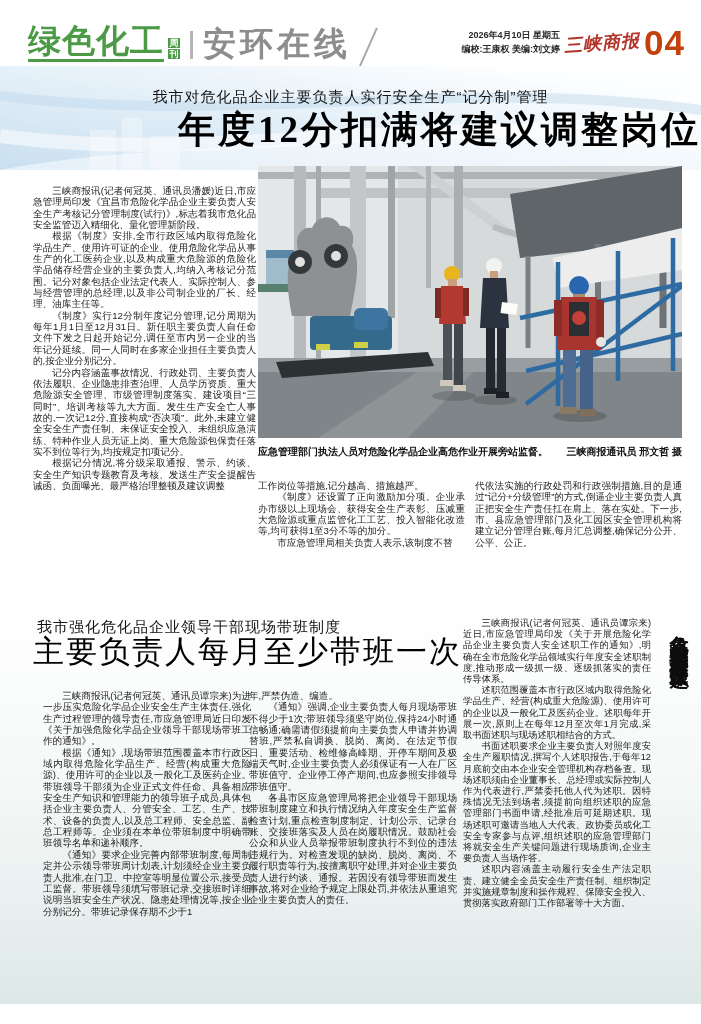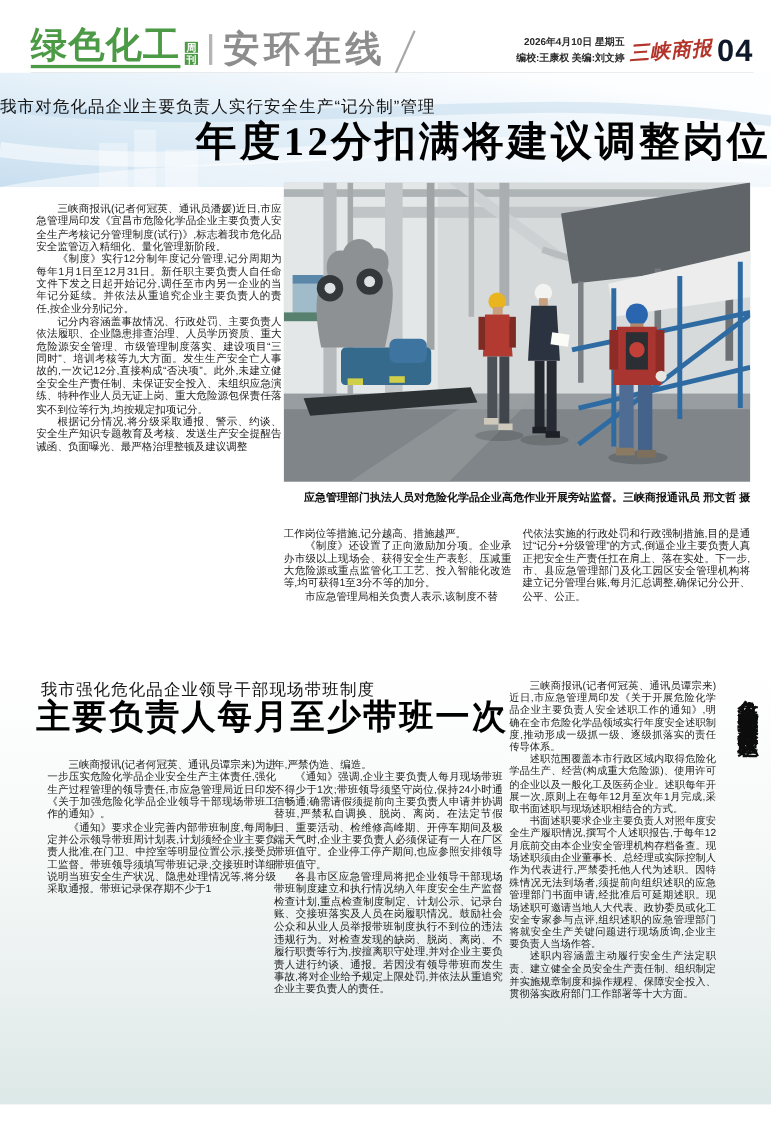--- a/index.html
+++ b/index.html
@@ -16,49 +16,49 @@
   .mast-sub i{font-style:normal;font-size:9px;line-height:10px;width:12px;height:10px;margin-bottom:1px;
               background:#4c9a45;color:#fff;font-weight:bold;text-align:center;}
   .mast-divider{width:3px;height:28px;background:#b4b4b4;margin:0 10px 3px 10px;}
   .mast-section{font-size:33px;font-weight:600;color:#8d8d8d;letter-spacing:4px;line-height:1;margin-bottom:2px;}
   .mast-slash{width:2px;height:44px;background:#a7a7a7;transform:rotate(24deg);margin:0 0 -8px 16px;}
   .mast-right{display:flex;align-items:center;gap:4px;margin-bottom:2px;}
   .date-block{text-align:right;}
   .date-block div{font-size:9px;font-weight:bold;color:#2a2a2a;line-height:1.55;}
   .paper-logo{font-family:"Liberation Serif","DejaVu Serif",serif;font-style:italic;font-weight:bold;
               font-size:18px;color:#b3342a;transform:rotate(-4deg);letter-spacing:1px;}
-  .page-number{font-size:28px;font-weight:bold;color:#0f172a;letter-spacing:1px;line-height:1;}
+  .page-number{font-size:35px;font-weight:bold;color:#c2410c;letter-spacing:1px;line-height:1;}
 
   
   .banner{position:absolute;left:0;top:66px;width:701px;height:104px;}
   .banner-art{position:absolute;inset:0;width:100%;height:100%;}
-  .a1-kicker{position:relative;padding-top:22px;font-size:15px;color:#141414;letter-spacing:1px;}
+  .a1-kicker{position:relative;text-align:center;padding-top:22px;font-size:15px;color:#141414;letter-spacing:1px;}
   .a1-headline{position:relative;text-align:right;margin:3px 0 0 0;font-family:"Liberation Serif","DejaVu Serif",serif;
                font-size:37px;font-weight:bold;color:#000;letter-spacing:3px;line-height:1.1;}
 
   
   .col{position:absolute;overflow:hidden;}
   .col p{margin:0;font-size:9.6px;line-height:11.35px;text-align:justify;color:#1b1b1b;}
   .col.small p{font-size:9.3px;line-height:11.2px;}
   .ind{text-indent:2em;}
 
   .a1-col1{left:33px;top:185px;width:223px;height:436px;}
   .photo{position:absolute;left:258px;top:166px;width:424px;height:272px;margin:0;background:#d7dadb;}
   .photo svg{display:block;width:100%;height:100%;}
-  .caption{position:absolute;left:258px;top:445px;width:424px;display:flex;justify-content:flex-end;
+  .caption{position:absolute;left:258px;top:445px;width:424px;display:flex;justify-content:space-between;
            font-size:10px;font-weight:bold;color:#101010;}
   .a1-col2{left:258px;top:480px;width:207px;height:126px;}
   .a1-col3{left:475px;top:480px;width:207px;height:126px;}
 
   
   .lower{position:absolute;left:0;top:608px;width:701px;height:396px;
          background:linear-gradient(180deg,#ffffff 0%,#f6f9f8 40%,#e9f0ef 75%,#dce8e7 100%);}
   .a2-kicker{position:absolute;left:37px;top:10px;font-size:15px;color:#141414;letter-spacing:1px;}
   .a2-headline{position:absolute;left:33px;top:27px;margin:0;font-family:"Liberation Serif","DejaVu Serif",serif;
-               font-size:31px;font-weight:bold;color:#000;letter-spacing:2px;line-height:1.1;}
+               font-size:31px;font-weight:normal;color:#000;letter-spacing:2px;line-height:1.1;}
   .a2-col1{left:43px;top:82px;width:208px;height:306px;}
   .a2-col2{left:249px;top:82px;width:208px;height:306px;}
   .a3-col{left:463px;top:10px;width:188px;height:380px;}
   .a3-headline{position:absolute;right:12px;top:12px;height:384px;margin:0;
                writing-mode:vertical-rl;text-orientation:upright;
                font-family:"Liberation Serif","DejaVu Serif",serif;font-weight:bold;font-size:19px;
                letter-spacing:2px;color:#0d0d0d;line-height:1;}
 </style>
 </head>
 <body>
@@ -104,21 +104,22 @@
         <rect x="122" y="52" width="20" height="52"></rect>
         <rect x="150" y="70" width="30" height="34"></rect>
       </g>
     </svg>
     <div class="a1-kicker">我市对危化品企业主要负责人实行安全生产“记分制”管理</div>
     <h1 class="a1-headline">年度12分扣满将建议调整岗位</h1>
   </section>
 
   <div class="col a1-col1">
     <p class="ind">三峡商报讯(记者何冠英、通讯员潘媛)近日,市应急管理局印发《宜昌市危险化学品企业主要负责人安全生产考核记分管理制度(试行)》,标志着我市危化品安全监管迈入精细化、量化管理新阶段。</p>
-    <p class="ind">《制度》实行12分制年度记分管理,记分周期为每年1月1日至12月31日。新任职主要负责人自任命文件下发之日起开始记分,调任至市内另一企业的当年记分延续。并依法从重追究企业主要负责人的责任,按企业分别记分。</p>
+    <p class="ind">根据《制度》安排,全市行政区域内取得危险化学品生产、使用许可证的企业、使用危险化学品从事生产的化工医药企业,以及构成重大危险源的危险化学品储存经营企业的主要负责人,均纳入考核记分范围。记分对象包括企业法定代表人、实际控制人、参与经营管理的总经理,以及非公司制企业的厂长、经理、油库主任等。</p>
+    <p class="ind">《制度》实行12分制年度记分管理,记分周期为每年1月1日至12月31日。新任职主要负责人自任命文件下发之日起开始记分,调任至市内另一企业的当年记分延续。同一人同时在多家企业担任主要负责人的,按企业分别记分。</p>
     <p class="ind">记分内容涵盖事故情况、行政处罚、主要负责人依法履职、企业隐患排查治理、人员学历资质、重大危险源安全管理、市级管理制度落实、建设项目“三同时”、培训考核等九大方面。发生生产安全亡人事故的,一次记12分,直接构成“否决项”。此外,未建立健全安全生产责任制、未保证安全投入、未组织应急演练、特种作业人员无证上岗、重大危险源包保责任落实不到位等行为,均按规定扣项记分。</p>
     <p class="ind">根据记分情况,将分级采取通报、警示、约谈、安全生产知识专题教育及考核、发送生产安全提醒告诫函、负面曝光、最严格治理整顿及建议调整</p>
   </div>
 
   <figure class="photo">
     <svg viewBox="0 0 424 272" preserveAspectRatio="none" aria-hidden="true">
       <rect width="424" height="272" fill="#d7dadb"></rect>
       <rect width="140" height="192" fill="#e3e7e8"></rect>
       <g>
         <rect x="8" y="84" width="52" height="8" fill="#5b87a8"></rect>
@@ -224,21 +225,22 @@
   <div class="col a1-col3">
     <p>代依法实施的行政处罚和行政强制措施,目的是通过“记分+分级管理”的方式,倒逼企业主要负责人真正把安全生产责任扛在肩上、落在实处。下一步,市、县应急管理部门及化工园区安全管理机构将建立记分管理台账,每月汇总调整,确保记分公开、公平、公正。</p>
   </div>
 
   <section class="lower">
     <div class="a2-kicker">我市强化危化品企业领导干部现场带班制度</div>
     <h2 class="a2-headline">主要负责人每月至少带班一次</h2>
 
     <div class="col a2-col1">
       <p class="ind">三峡商报讯(记者何冠英、通讯员谭宗来)为进一步压实危险化学品企业安全生产主体责任,强化生产过程管理的领导责任,市应急管理局近日印发《关于加强危险化学品企业领导干部现场带班工作的通知》。</p>
-      <p class="ind">《通知》要求企业完善内部带班制度,每周制定并公示领导带班周计划表,计划须经企业主要负责人批准,在门卫、中控室等明显位置公示,接受员工监督。带班领导须填写带班记录,交接班时详细说明当班安全生产状况、隐患处理情况等,将分级采取通报。带班记录保存期不少于1</p>
+      <p class="ind">根据《通知》,现场带班范围覆盖本市行政区域内取得危险化学品生产、经营(构成重大危险源)、使用许可的企业以及一般化工及医药企业。带班领导干部须为企业正式文件任命、具备相应安全生产知识和管理能力的领导班子成员,具体包括企业主要负责人、分管安全、工艺、生产、技术、设备的负责人,以及总工程师、安全总监、副总工程师等。企业须在本单位带班制度中明确带班领导名单和递补顺序。</p>
+      <p class="ind">《通知》要求企业完善内部带班制度,每周制定并公示领导带班周计划表,计划须经企业主要负责人批准,在门卫、中控室等明显位置公示,接受员工监督。带班领导须填写带班记录,交接班时详细说明当班安全生产状况、隐患处理情况等,按企业分别记分。带班记录保存期不少于1</p>
     </div>
 
     <div class="col a2-col2">
       <p>年,严禁伪造、编造。</p>
       <p class="ind">《通知》强调,企业主要负责人每月现场带班不得少于1次;带班领导须坚守岗位,保持24小时通信畅通;确需请假须提前向主要负责人申请并协调替班,严禁私自调换、脱岗、离岗。在法定节假日、重要活动、检维修高峰期、开停车期间及极端天气时,企业主要负责人必须保证有一人在厂区带班值守。企业停工停产期间,也应参照安排领导带班值守。</p>
       <p class="ind">各县市区应急管理局将把企业领导干部现场带班制度建立和执行情况纳入年度安全生产监督检查计划,重点检查制度制定、计划公示、记录台账、交接班落实及人员在岗履职情况。鼓励社会公众和从业人员举报带班制度执行不到位的违法违规行为。对检查发现的缺岗、脱岗、离岗、不履行职责等行为,按擅离职守处理,并对企业主要负责人进行约谈、通报。若因没有领导带班而发生事故,将对企业给予规定上限处罚,并依法从重追究企业主要负责人的责任。</p>
     </div>
 
     <div class="col small a3-col">
       <p class="ind">三峡商报讯(记者何冠英、通讯员谭宗来)近日,市应急管理局印发《关于开展危险化学品企业主要负责人安全述职工作的通知》,明确在全市危险化学品领域实行年度安全述职制度,推动形成一级抓一级、逐级抓落实的责任传导体系。</p>

